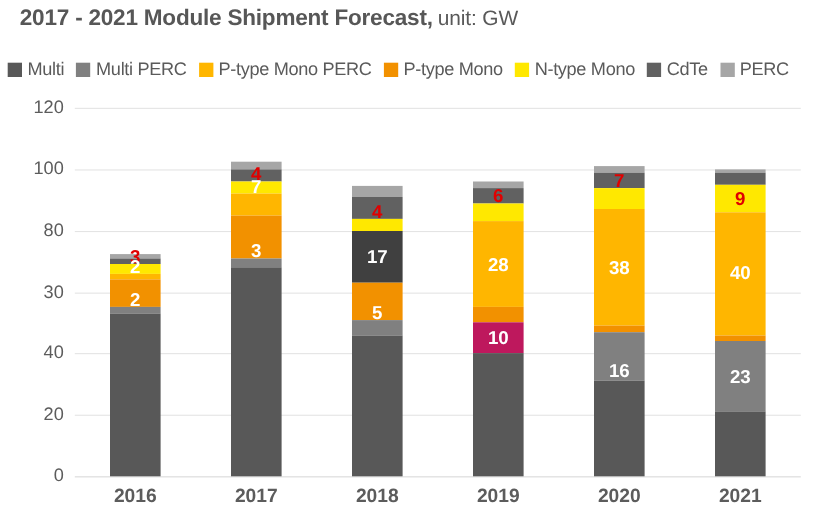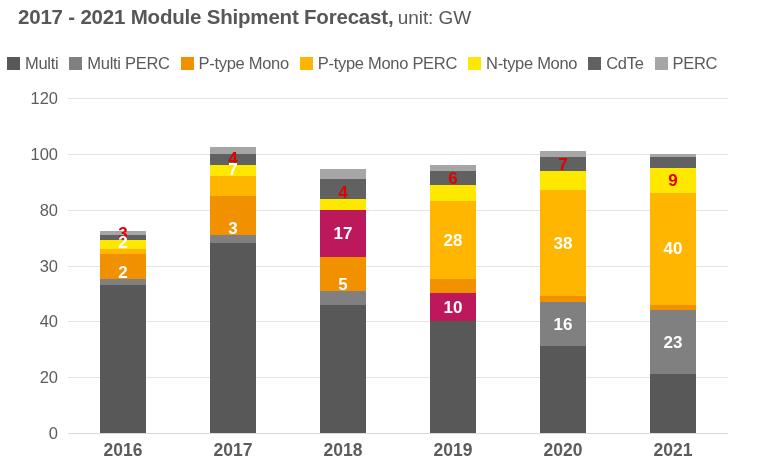--- a/index.html
+++ b/index.html
@@ -111,26 +111,26 @@
   <div class="legend" id="legend">
       <div class="legend-item">
         <span class="legend-swatch" style="background: rgb(88, 88, 88);"></span>
         <span class="legend-label">Multi</span>
       </div>
       <div class="legend-item">
         <span class="legend-swatch" style="background: rgb(128, 128, 128);"></span>
         <span class="legend-label">Multi PERC</span>
       </div>
       <div class="legend-item">
+        <span class="legend-swatch" style="background: rgb(255, 182, 0);"></span>
+        <span class="legend-label">P-type Mono PERC</span>
+      </div>
+      <div class="legend-item">
         <span class="legend-swatch" style="background: rgb(242, 145, 0);"></span>
         <span class="legend-label">P-type Mono</span>
-      </div>
-      <div class="legend-item">
-        <span class="legend-swatch" style="background: rgb(255, 182, 0);"></span>
-        <span class="legend-label">P-type Mono PERC</span>
       </div>
       <div class="legend-item">
         <span class="legend-swatch" style="background: rgb(255, 232, 0);"></span>
         <span class="legend-label">N-type Mono</span>
       </div>
       <div class="legend-item">
         <span class="legend-swatch" style="background: rgb(97, 97, 97);"></span>
         <span class="legend-label">CdTe</span>
       </div>
       <div class="legend-item">
@@ -189,21 +189,21 @@
             <span class="seg-label white above" style="bottom: 6.375px;">3</span>
           </div>
           <div class="seg" style="height: 189.833px; background: rgb(88, 88, 88);"></div>
         </div>
         <div class="bar-group" style="left: 252px;">
           <div class="seg" style="height: 9.77083px; background: rgb(166, 166, 166);"></div>
           <div class="seg" style="height: 19.5417px; background: rgb(97, 97, 97);"></div>
           <div class="seg" style="height: 11.1667px; background: rgb(255, 232, 0);">
             <span class="seg-label red above" style="bottom: 9.16667px;">4</span>
           </div>
-          <div class="seg" style="height: 47.4583px; background: #be185d;">
+          <div class="seg" style="height: 47.4583px; background: #404040;">
             <span class="seg-label white">17</span>
           </div>
           <div class="seg" style="height: 33.5px; background: rgb(242, 145, 0);"></div>
           <div class="seg" style="height: 13.9583px; background: rgb(128, 128, 128);">
             <span class="seg-label white above" style="bottom: 11.9583px;">5</span>
           </div>
           <div class="seg" style="height: 128.417px; background: rgb(88, 88, 88);"></div>
         </div>
         <div class="bar-group" style="left: 362px;">
           <div class="seg" style="height: 5.58333px; background: rgb(166, 166, 166);"></div>
@@ -223,21 +223,21 @@
         <div class="bar-group" style="left: 472px;">
           <div class="seg" style="height: 5.58333px; background: rgb(166, 166, 166);"></div>
           <div class="seg" style="height: 13.9583px; background: rgb(97, 97, 97);"></div>
           <div class="seg" style="height: 19.5417px; background: rgb(255, 232, 0);">
             <span class="seg-label red above" style="bottom: 17.5417px;">7</span>
           </div>
           <div class="seg" style="height: 106.083px; background: rgb(255, 182, 0);">
             <span class="seg-label white">38</span>
           </div>
           <div class="seg" style="height: 5.58333px; background: rgb(242, 145, 0);"></div>
-          <div class="seg" style="height: 44.6667px; background: rgb(128, 128, 128);">
+          <div class="seg" style="height: 44.6667px; background: rgb(128, 128, 128); align-items: flex-end;">
             <span class="seg-label white">16</span>
           </div>
           <div class="seg" style="height: 86.5417px; background: rgb(88, 88, 88);"></div>
         </div>
         <div class="bar-group" style="left: 582px;">
           <div class="seg" style="height: 2.79167px; background: rgb(166, 166, 166);"></div>
           <div class="seg" style="height: 11.1667px; background: rgb(97, 97, 97);"></div>
           <div class="seg" style="height: 25.125px; background: rgb(255, 232, 0);">
             <span class="seg-label red">9</span>
           </div>

